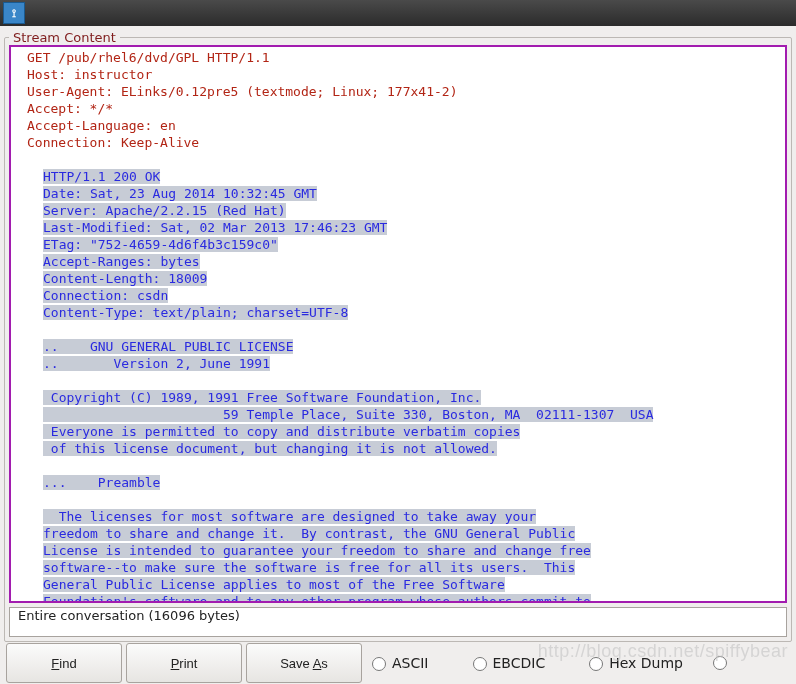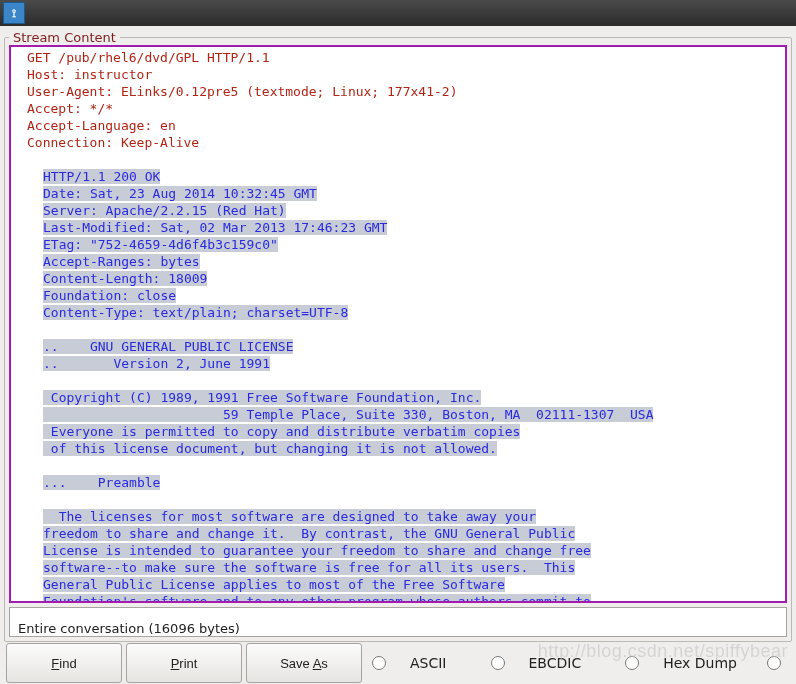--- a/index.html
+++ b/index.html
@@ -10,26 +10,26 @@
   .titlebar-icon span { color:#fff; font-size:11px; font-weight:bold; }
   .titlebar-title { position:absolute; left:0; right:0; text-align:center; font-weight:bold; font-size:14px; pointer-events:none; }
   .content-wrap { flex:1; display:flex; flex-direction:column; padding: 4px; overflow:hidden; }
   fieldset.stream { flex:1; border:1px solid #bcb8b4; border-radius:2px; margin:0; padding:0 4px 4px 4px; display:flex; flex-direction:column; overflow:hidden; }
   fieldset.stream legend { padding:0 4px; font-size:13px; color:#7f1d1d; }
   .stream-text { flex:1; background:#fff; border:2px solid #a21caf; overflow:hidden; font-family:"DejaVu Sans Mono","Liberation Mono",monospace; font-size:13px; line-height:17px; padding:2px 16px; white-space:pre; position:relative; }
   .stream-text .req { color:#b22515; display:block; }
   .stream-text .resp { color:#2a2ae0; display:block; }
   .stream-text .sel { background:#c7ccd6;margin-left:16px; }
   .stream-text .lastline { display:inline-block; max-height:8px; overflow:hidden; vertical-align:top; }
-  .dropdown { height:30px; margin-top:4px; border:1px solid #a8a39e; background:#fff; display:flex; align-items:flex-end; padding:0 8px; font-size:13px; color:#222; }
+  .dropdown { height:30px; margin-top:4px; border:1px solid #a8a39e; background:#fff; display:flex; align-items:flex-start; padding:0 8px; font-size:13px; color:#222; }
   .button-row { height:38px; display:flex; align-items:center; gap:4px; padding:4px 2px 0 2px; }
   .btn { width:116px; height:40px; border:1px solid #a8a39e; background:linear-gradient(#fbfbfb,#e7e5e2); border-radius:3px; display:flex; align-items:center; justify-content:center; font-size:13px; color:#222; }
   .mn { text-decoration: underline; }
   .radio-group { display:flex; align-items:center; gap:6px; margin-left:6px; font-size:14px; color:#222; }
-  .radio-group label { display:flex; align-items:center; gap:24px; }
+  .radio-group label { display:flex; align-items:flex-end; gap:6px; }
   .radio-spacer { flex:0 0 32px; }
   input[type=radio]{ width:14px; height:14px; margin:0; }
   .watermark { position:absolute; right:8px; bottom:22px; color:#c4c4c4; font-family:sans-serif; font-size:18px; opacity:0.6; pointer-events:none; letter-spacing:0.5px; }
 </style>
 </head>
 <body>
 
 <div class="window">
 
   <div class="titlebar">
@@ -48,21 +48,21 @@
 Accept: */*
 Accept-Language: en
 Connection: Keep-Alive</span><span class="resp">
 </span><span class="resp"><span class="sel">HTTP/1.1 200 OK</span>
 <span class="sel">Date: Sat, 23 Aug 2014 10:32:45 GMT</span>
 <span class="sel">Server: Apache/2.2.15 (Red Hat)</span>
 <span class="sel">Last-Modified: Sat, 02 Mar 2013 17:46:23 GMT</span>
 <span class="sel">ETag: "752-4659-4d6f4b3c159c0"</span>
 <span class="sel">Accept-Ranges: bytes</span>
 <span class="sel">Content-Length: 18009</span>
-<span class="sel">Foundation: close</span>
+<span class="sel">Connection: csdn</span>
 <span class="sel">Content-Type: text/plain; charset=UTF-8</span>
 <span class="sel"></span>
 <span class="sel">..    GNU GENERAL PUBLIC LICENSE</span>
 <span class="sel">..       Version 2, June 1991</span>
 <span class="sel"></span>
 <span class="sel"> Copyright (C) 1989, 1991 Free Software Foundation, Inc.</span>
 <span class="sel">                       59 Temple Place, Suite 330, Boston, MA  02111-1307  USA</span>
 <span class="sel"> Everyone is permitted to copy and distribute verbatim copies</span>
 <span class="sel"> of this license document, but changing it is not allowed.</span>
 <span class="sel"></span>

